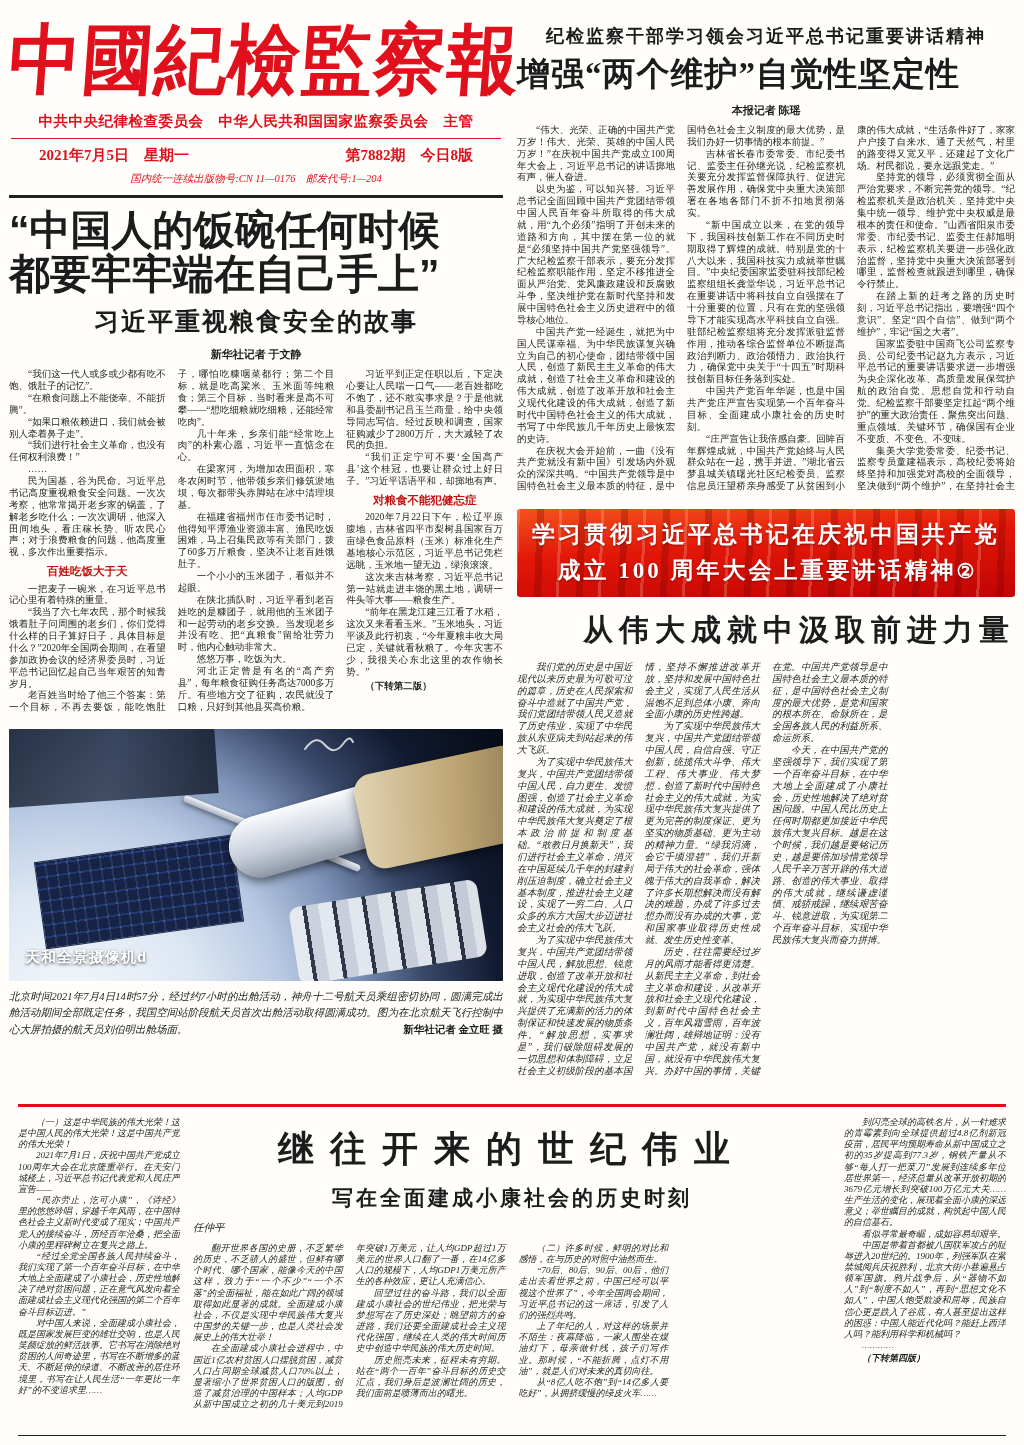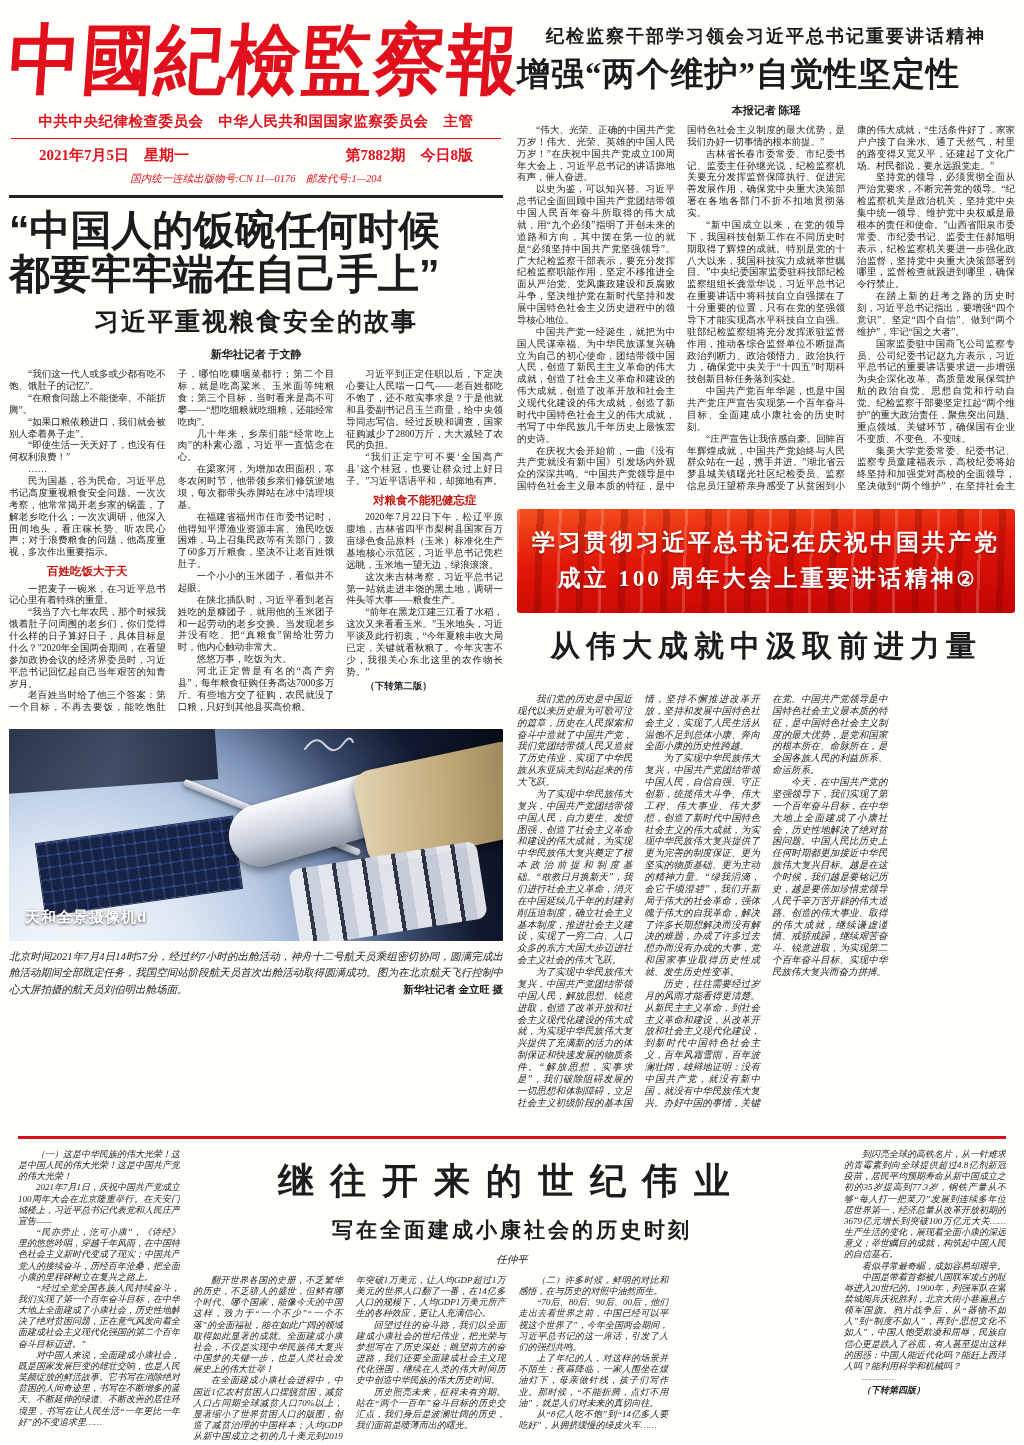--- a/index.html
+++ b/index.html
@@ -34,21 +34,21 @@
   .kai{font-style:italic;}
 
   
   .lead{margin-top:10px;}
   .headline-b{font-family:"Liberation Sans",sans-serif;font-weight:900;font-size:41px;line-height:1.08;
               text-align:left;letter-spacing:0;}
   .subhead-b{font-size:25px;font-weight:bold;text-align:center;margin-top:9px;letter-spacing:2px;}
   .lead-body{height:352px;margin-top:6px;}
 
   
-  .photo{position:relative;margin-top:8px;height:212px;overflow:hidden;border-radius:1px;
+  .photo{position:relative;margin-top:8px;height:252px;overflow:hidden;border-radius:1px;
     background:
       radial-gradient(circle at 12% 118%, #f8fafc 0%, #dde7f3 26%, #b6c8e2 42%, #7e94b8 55%, #39496a 68%, #111a30 82%, #070b16 100%);}
   .truss{position:absolute;left:-20px;top:-14px;width:46%;height:34%;
          background:linear-gradient(105deg,#1b2335 10%,#2d3950 55%,#131a2b 100%);
          transform:rotate(-4deg);opacity:.85;}
   .solar-blue{position:absolute;left:6%;bottom:18%;width:40%;height:34%;transform:rotate(-8deg);
       background:repeating-linear-gradient(90deg,#273a63 0 9px,#44598b 9px 11px),
                  repeating-linear-gradient(0deg,rgba(10,18,40,.45) 0 10px,rgba(90,110,160,.35) 10px 12px);
       background-blend-mode:overlay;border:1px solid #1c2a4d;}
   .arm{position:absolute;left:34%;top:40%;width:190px;height:7px;border-radius:4px;
@@ -64,41 +64,41 @@
   .photo-label{position:absolute;left:16px;bottom:14px;color:#fff;font-family:"Liberation Sans",sans-serif;
        font-weight:bold;font-size:15px;letter-spacing:1px;text-shadow:0 1px 3px rgba(0,0,0,.7);}
   .photo-logo{position:absolute;right:30%;top:7px;color:#fff;opacity:.9;}
   .caption{margin-top:8px;font-size:10.5px;line-height:1.55;text-align:justify;}
   .caption .credit{float:right;font-weight:bold;font-style:normal;}
 
   
   .col-right{padding-top:24px;}
   .a-body{height:372px;margin-top:2px;}
 
-  .banner{position:relative;margin-top:12px;height:104px;border-radius:3px;overflow:hidden;
+  .banner{position:relative;margin-top:12px;height:88px;border-radius:3px;overflow:hidden;
       display:flex;flex-direction:column;justify-content:center;align-items:center;
       background:linear-gradient(176deg,#f5521e 0%,#e21708 42%,#c10404 100%);}
   .banner::before{content:"";position:absolute;inset:0;
       background:repeating-linear-gradient(92deg, rgba(255,225,205,.22) 0 3px, rgba(0,0,0,0) 3px 20px,
                  rgba(110,0,0,.28) 20px 27px, rgba(0,0,0,0) 27px 42px);}
   .banner-line{position:relative;color:#fff;font-weight:900;font-size:23px;letter-spacing:3px;
       line-height:1.55;text-shadow:0 1px 2px rgba(90,0,0,.6);white-space:nowrap;}
   .banner-num{font-size:20px;letter-spacing:0;}
-  .headline-c{font-size:30px;font-weight:900;text-align:center;letter-spacing:6px;margin:13px 0 27px;}
+  .headline-c{font-size:30px;font-weight:900;text-align:right;letter-spacing:6px;margin:13px 0 11px;}
   .c-body{height:418px;}
 
   
   .red-divider{border:none;border-top:3px solid #d8101a;margin:24px 9px 0;}
   .bottom-grid{display:grid;grid-template-columns:162px 1fr 162px;gap:13px;padding:10px 9px 0;height:308px;}
   .b-side{overflow:hidden;text-align:justify;font-size:9px;line-height:1.24;}
   .b-side p.para{margin:0;text-indent:2em;}
   .b-side p.jump{margin:2px 0 0;text-indent:2em;font-weight:bold;}
   .headline-e{font-size:36px;font-weight:900;text-align:center;letter-spacing:16px;padding-top:8px;white-space:nowrap;}
   .subtitle-e{font-size:21px;font-weight:bold;text-align:center;letter-spacing:3px;margin-top:10px;}
-  .byline-e{font-size:10.5px;text-align:center;margin:9px 0 8px;font-style:italic;}
+  .byline-e{font-size:10.5px;margin:9px 0 8px;font-style:italic;}
   .e-body{height:168px;font-size:9px;line-height:1.24;column-gap:13px;}
 
   
   .footer-rule{border:none;border-top:1.5px solid #222;margin:10px 9px 0;}
   .footer-text{font-family:"Liberation Sans",sans-serif;font-weight:bold;font-size:13px;
       text-align:center;padding-top:11px;letter-spacing:.5px;}
 </style>
 </head>
 <body>
 
@@ -123,21 +123,21 @@
           <div class="headline-b">
             <div>“中国人的饭碗任何时候</div>
             <div>都要牢牢端在自己手上”</div>
           </div>
           <div class="subhead-b">习近平重视粮食安全的故事</div>
           <div class="byline">新华社记者 于文静</div>
           <div class="body-cols cols-3 lead-body">
               <p class="para">“我们这一代人或多或少都有吃不饱、饿肚子的记忆”。</p>
               <p class="para">“在粮食问题上不能侥幸、不能折腾”。</p>
               <p class="para">“如果口粮依赖进口，我们就会被别人牵着鼻子走”。</p>
-              <p class="para">“即使生活一天天好了，也没有任何权利浪费！”</p>
+              <p class="para">“我们进行社会主义革命，也没有任何权利浪费！”</p>
               <p class="para">……</p>
               <p class="para">民为国基，谷为民命。习近平总书记高度重视粮食安全问题。一次次考察，他常常揭开老乡家的锅盖，了解老乡吃什么；一次次调研，他深入田间地头，看庄稼长势、听农民心声；对于浪费粮食的问题，他高度重视，多次作出重要指示。</p>
               <p class="col-subhead">百姓吃饭大于天</p>
               <p class="para">一把麦子一碗米，在习近平总书记心里有着特殊的重量。</p>
               <p class="para">“我当了六七年农民，那个时候我饿着肚子问周围的老乡们，你们觉得什么样的日子算好日子，具体目标是什么？”2020年全国两会期间，在看望参加政协会议的经济界委员时，习近平总书记回忆起自己当年艰苦的知青岁月。</p>
               <p class="para">老百姓当时给了他三个答案：第一个目标，不再去要饭，能吃饱肚子，哪怕吃糠咽菜都行；第二个目标，就是吃高粱米、玉米面等纯粮食；第三个目标，当时看来是高不可攀——“想吃细粮就吃细粮，还能经常吃肉”。</p>
               <p class="para">几十年来，乡亲们能“经常吃上肉”的朴素心愿，习近平一直惦念在心。</p>
               <p class="para">在梁家河，为增加农田面积，寒冬农闲时节，他带领乡亲们修筑淤地坝，每次都带头赤脚站在冰中清理坝基。</p>
               <p class="para">在福建省福州市任市委书记时，他得知平潭渔业资源丰富、渔民吃饭困难，马上召集民政等有关部门，拨了60多万斤粮食，坚决不让老百姓饿肚子。</p>
               <p class="para">一个小小的玉米团子，看似并不起眼。</p>

